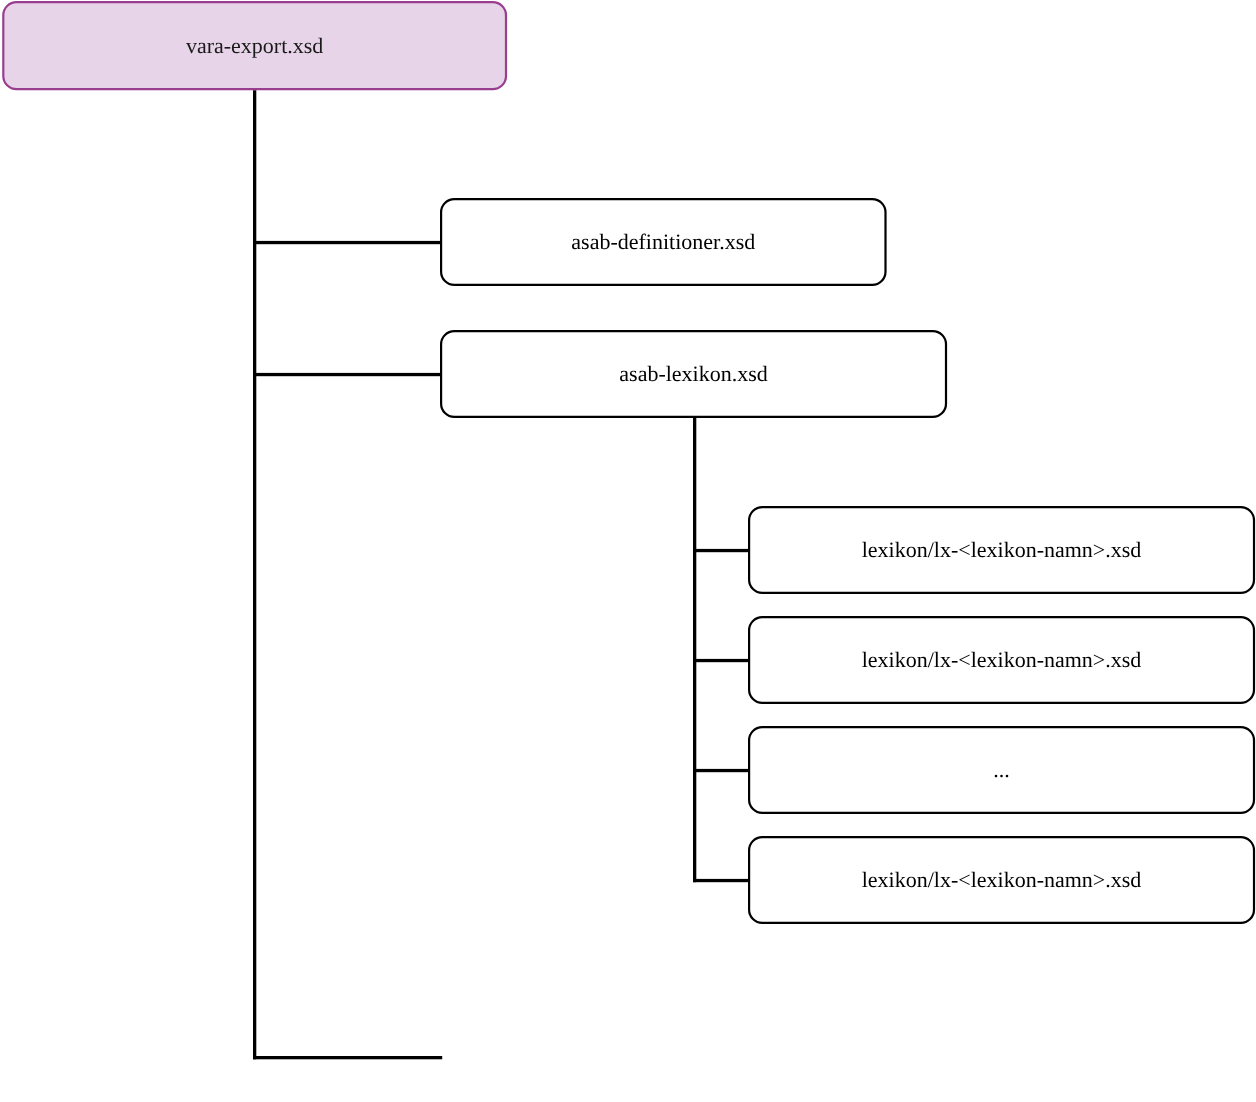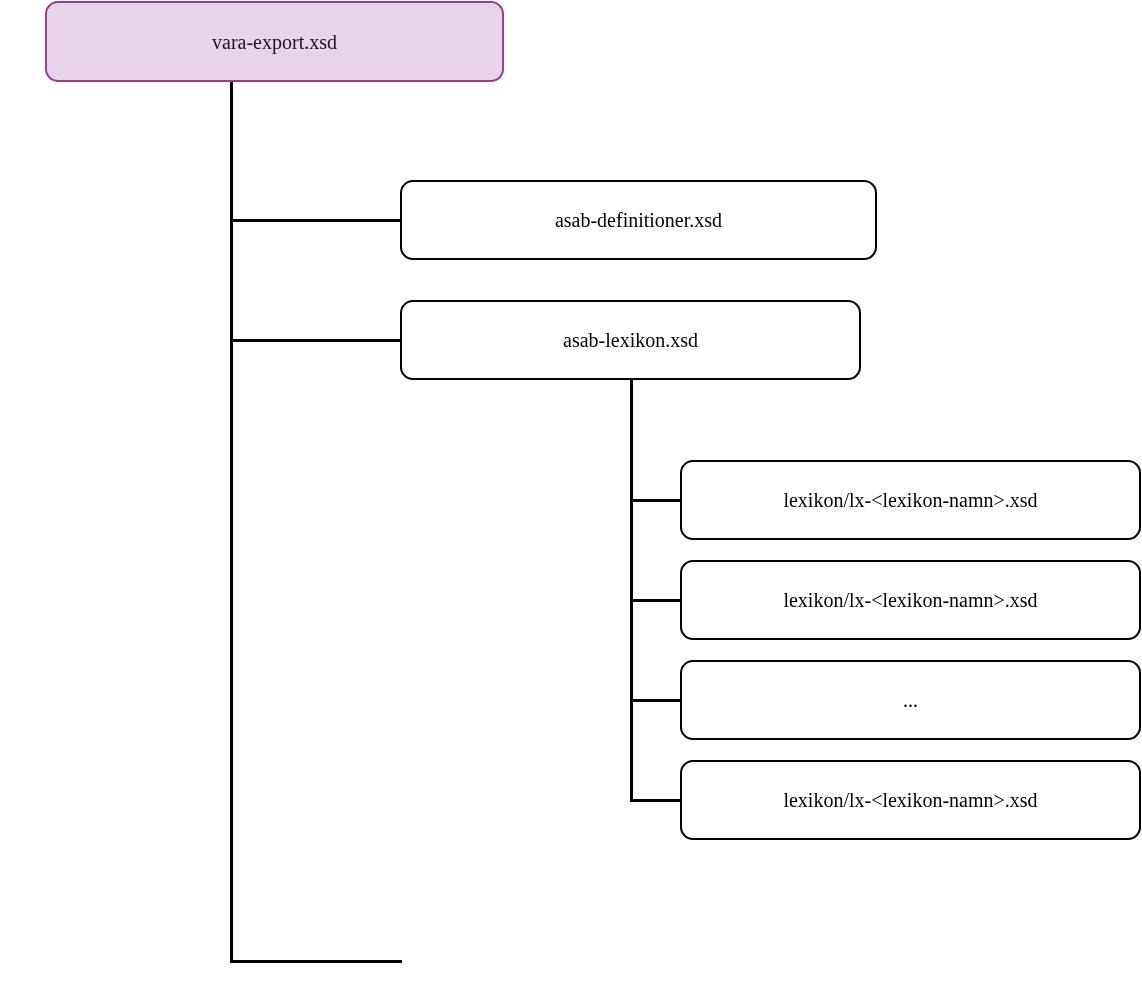--- a/index.html
+++ b/index.html
@@ -65,25 +65,25 @@
   <div class="edge edge-v" style="left:630px; top:380px; height:422px;"></div>
 
   <div class="edge edge-h" style="left:630px; top:499px; width:52px;"></div>
 
   <div class="edge edge-h" style="left:630px; top:599px; width:52px;"></div>
 
   <div class="edge edge-h" style="left:630px; top:699px; width:52px;"></div>
 
   <div class="edge edge-h" style="left:630px; top:799px; width:52px;"></div>
 
-  <div class="node node-root" style="left:2px; top:1px; width:459px; height:81px;margin-left:43px;">
+  <div class="node node-root" style="left:2px; top:1px; width:459px; height:81px;">
     <span class="node-label">vara-export.xsd</span>
   </div>
 
-  <div class="node node-file" style="left:400px; top:180px; width:477px; height:80px;">
+  <div class="node node-file" style="left:400px; top:180px; width:406px; height:80px;">
     <span class="node-label">asab-definitioner.xsd</span>
   </div>
 
   <div class="node node-file" style="left:400px; top:300px; width:461px; height:80px;">
     <span class="node-label">asab-lexikon.xsd</span>
   </div>
 
   <div class="node node-file" style="left:680px; top:460px; width:461px; height:80px;">
     <span class="node-label">lexikon/lx-&lt;lexikon-namn&gt;.xsd</span>
   </div>

